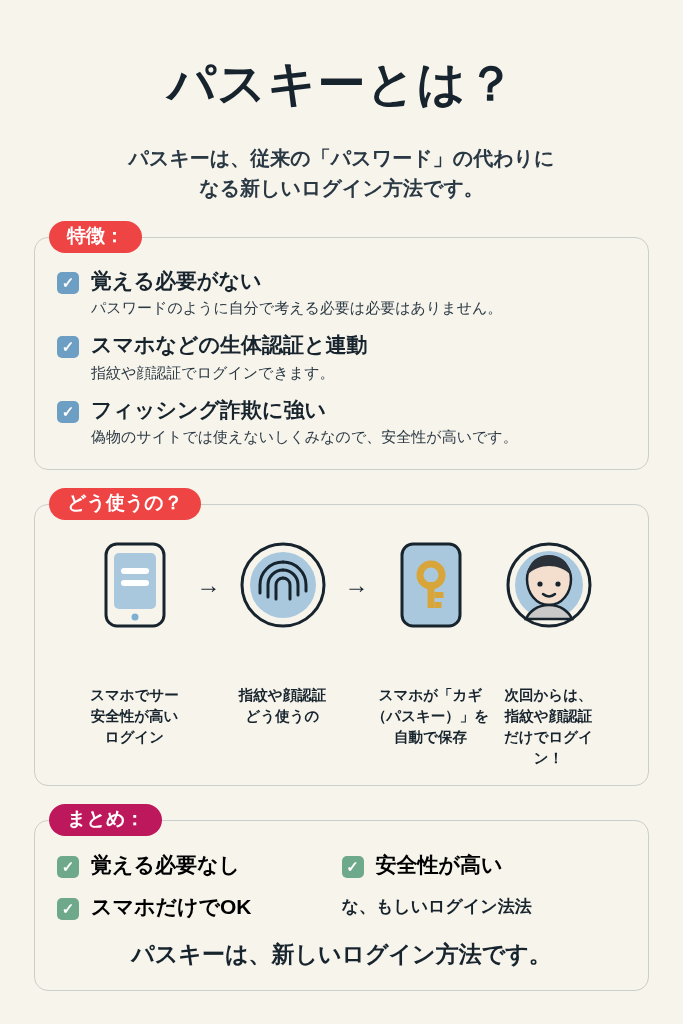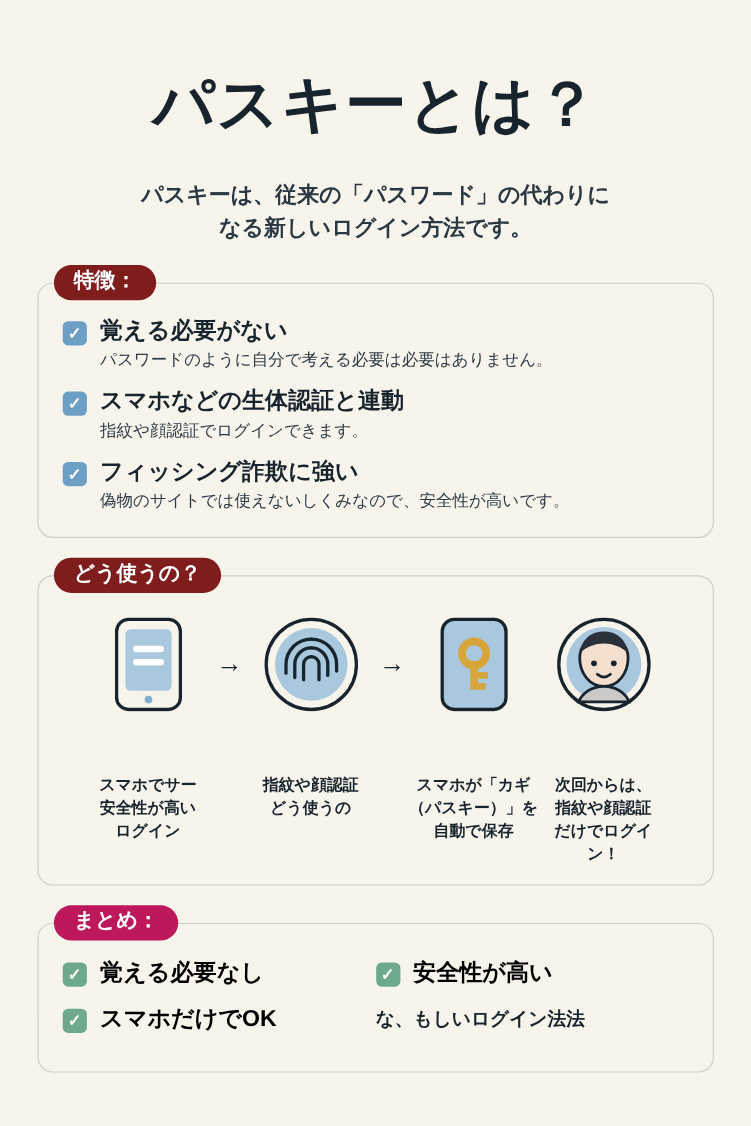--- a/index.html
+++ b/index.html
@@ -18,21 +18,21 @@
     position: relative;
     width: 683px;
     height: 1024px;
     box-sizing: border-box;
     padding: 0 34px;
   }
 
   
   .title {
     text-align: center;
-    font-size: 56px;
+    font-size: 48px;
     font-weight: bold;
     letter-spacing: 1px;
     color: #17242d;
     padding-top: 26px;
     line-height: 1.1;
   }
   .subtitle {
     text-align: center;
     font-size: 20px;
     font-weight: bold;
@@ -55,21 +55,21 @@
     top: -17px;
     left: 14px;
     padding: 5px 18px 6px 18px;
     border-radius: 16px;
     color: #ffffff;
     font-size: 19px;
     font-weight: bold;
     line-height: 1.1;
     white-space: nowrap;
   }
-  .label-blue { background: #7f1d1d; font-family: Liberation Serif, serif; }
+  .label-blue { background: #ef4444; font-family: Liberation Serif, serif; }
   .label-green { background: #be185d; }
 
   
   #features-card { padding: 30px 22px 18px 22px; }
   .feature {
     display: flex;
     align-items: flex-start;
     margin-bottom: 14px;
   }
   .feature:last-child { margin-bottom: 4px; }
@@ -315,15 +315,16 @@
       </div>
       <div class="sum-item">
         <span class="check check-green">✓</span>
         <span class="sum-text">スマホだけでOK</span>
       </div>
       <div class="sum-item">
         <span class="sum-note">な、もしいログイン法法</span>
       </div>
     </div>
 
+    <div class="sum-final">パスキーは、新しいログイン方法です。</div>
   </section>
 
 </div>
 
 </body></html>

